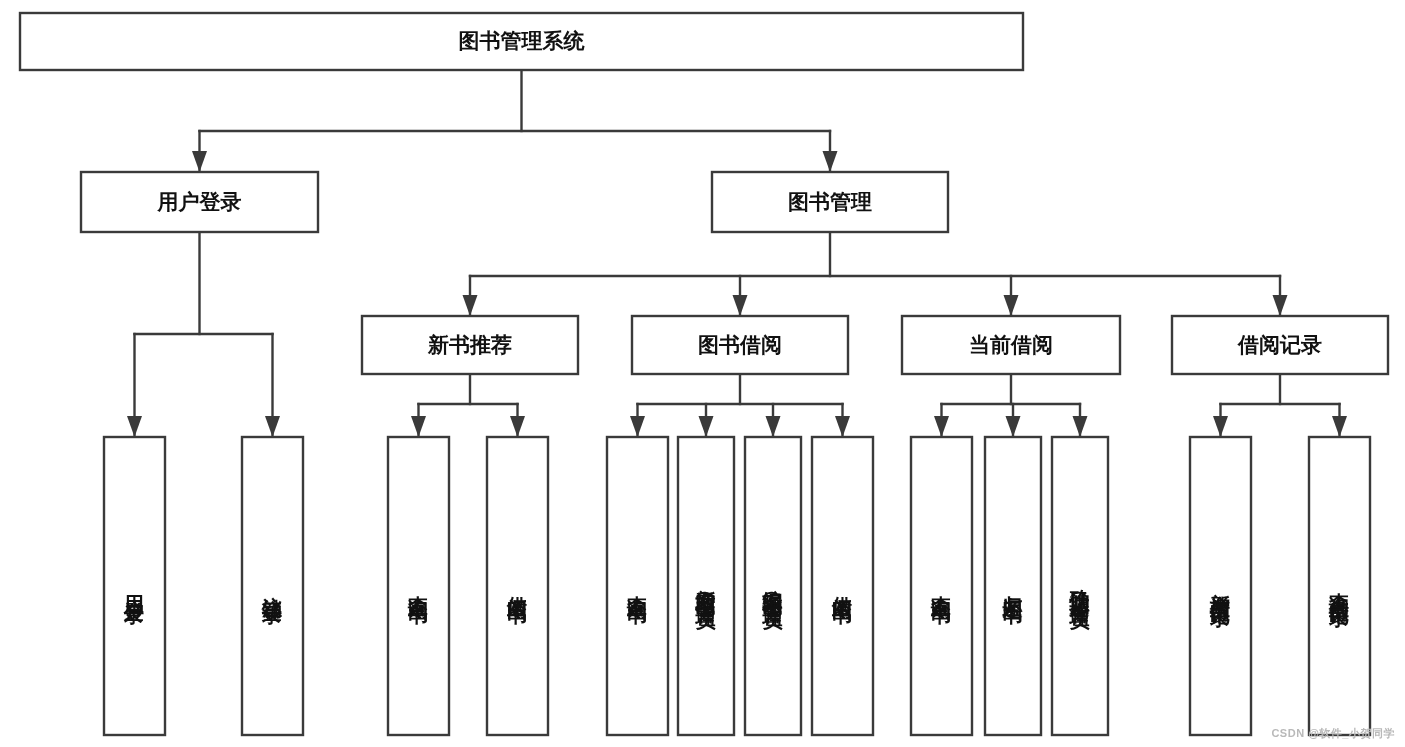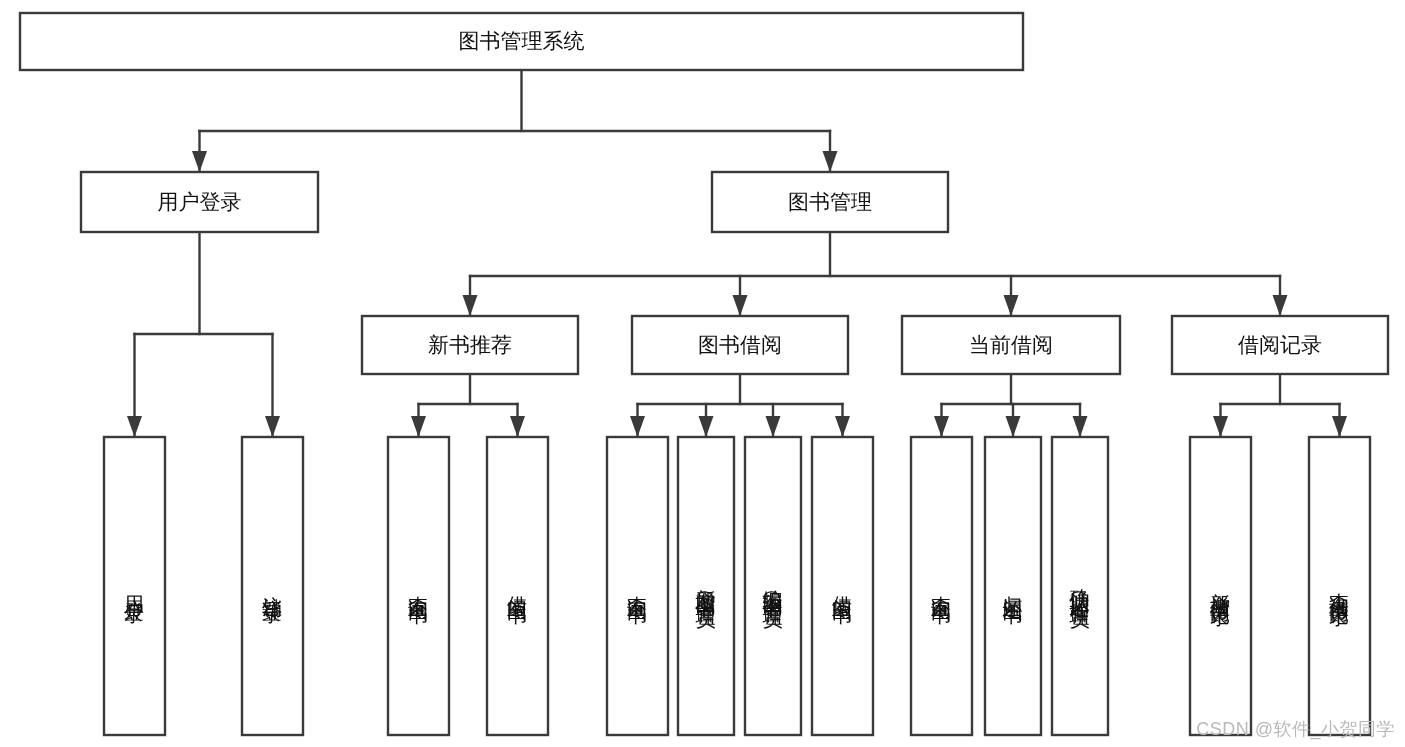--- a/index.html
+++ b/index.html
@@ -10,20 +10,21 @@
   }
   body {
     font-family: "Liberation Sans", "DejaVu Sans", sans-serif;
   }
   #diagram-root {
     position: relative;
     width: 1405px;
     height: 747px;
     background: #ffffff;
     overflow: hidden;
+    font-weight: bold;
   }
   svg.canvas {
     position: absolute;
     left: 0;
     top: 0;
     width: 1405px;
     height: 747px;
   }
   .box-rect {
     fill: #ffffff;
@@ -63,21 +64,21 @@
     letter-spacing: 3px;
     line-height: 1;
     white-space: nowrap;
     text-align: center;
   }
   .watermark {
     position: absolute;
     right: 10px;
     bottom: 6px;
     font-family: "Liberation Sans", "DejaVu Sans", sans-serif;
-    font-size: 18px;
+    font-size: 11px;
     color: #b9b9b9;
     letter-spacing: 0.5px;
     white-space: nowrap;
   }
 </style>
 </head>
 <body>
 
 <div id="diagram-root">
 

